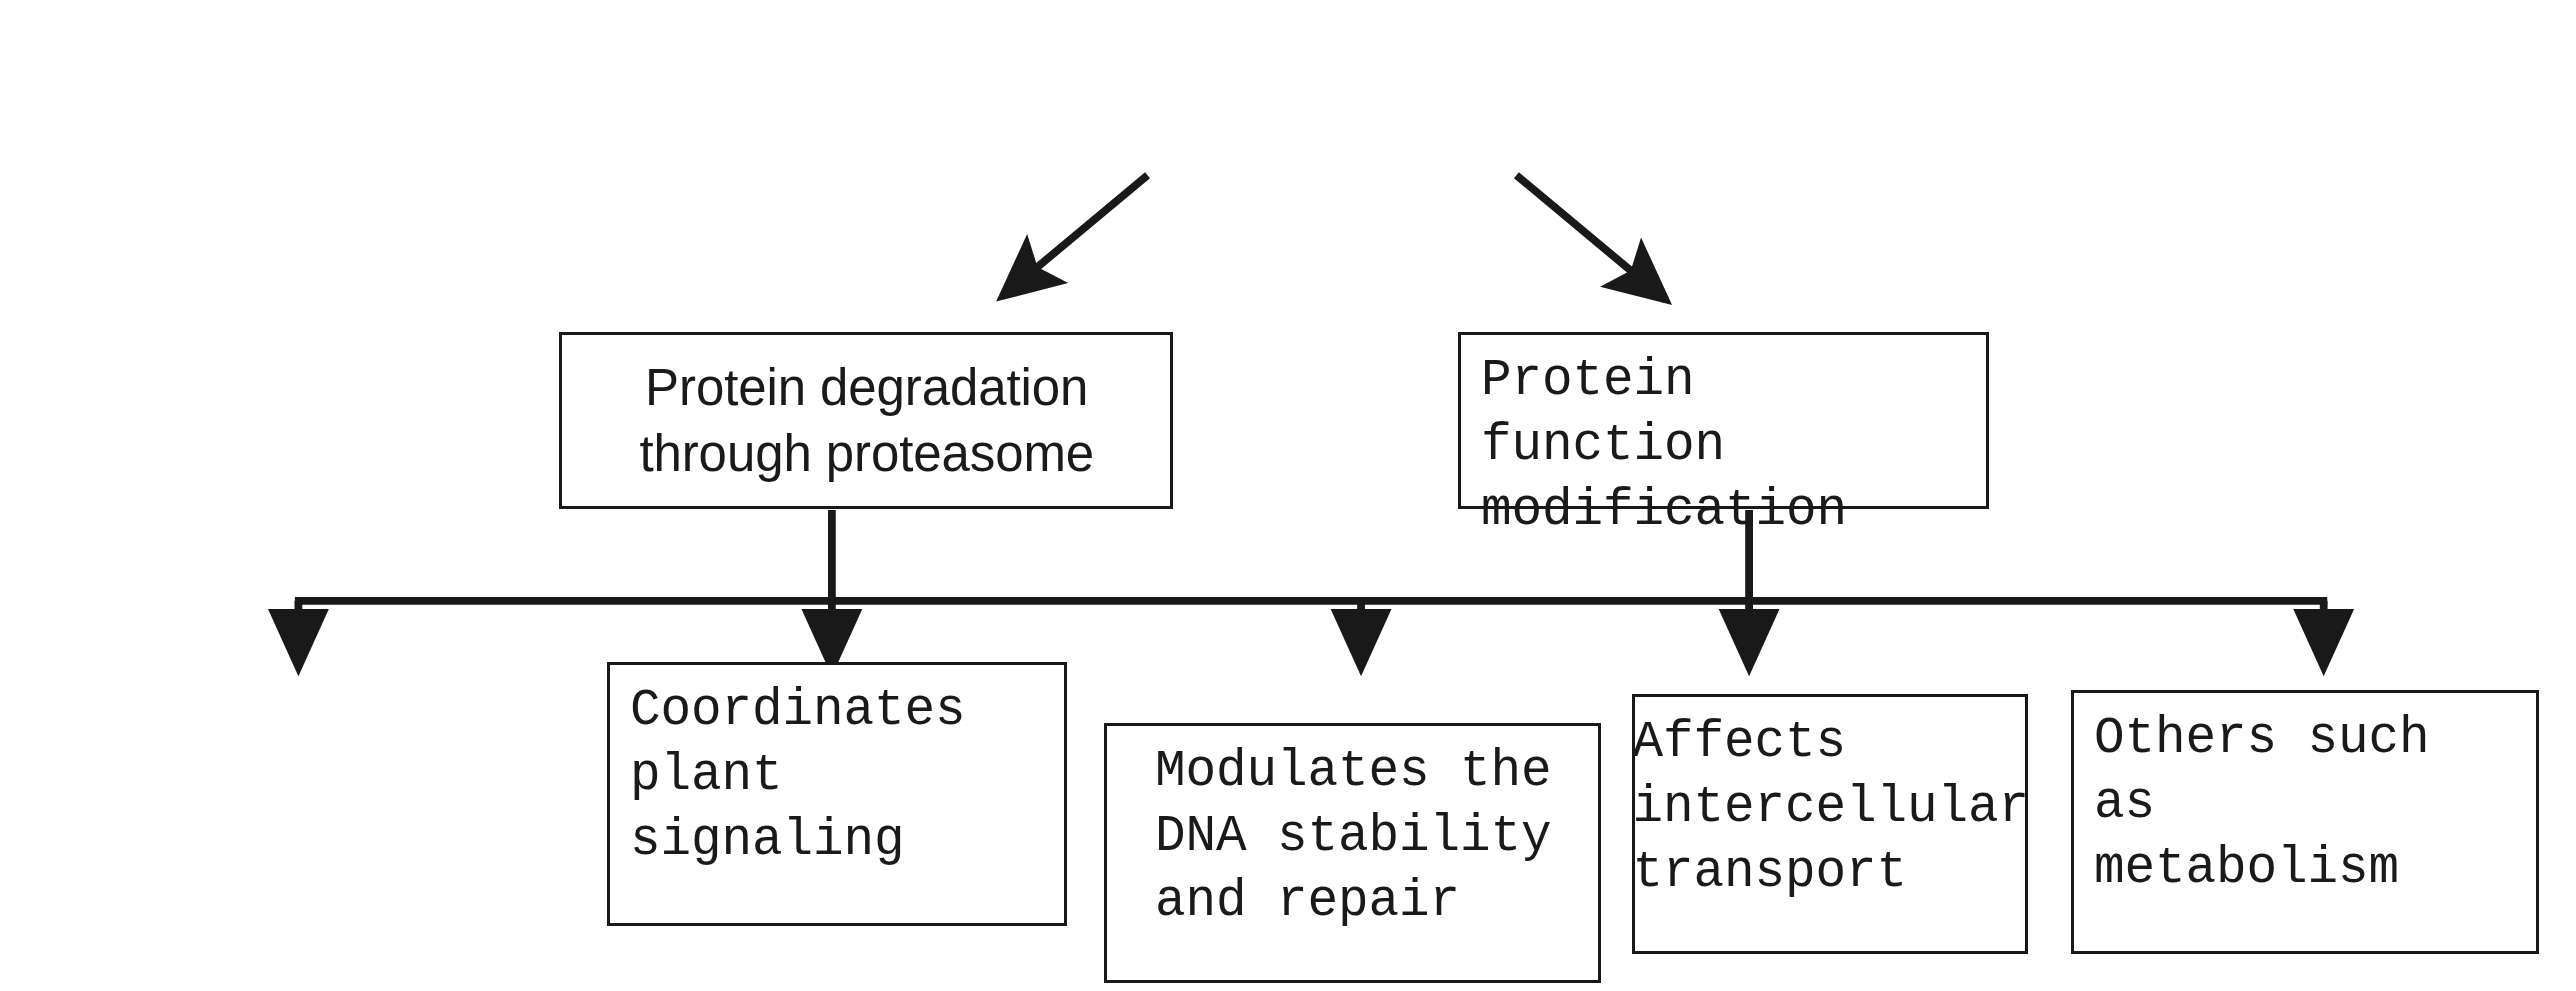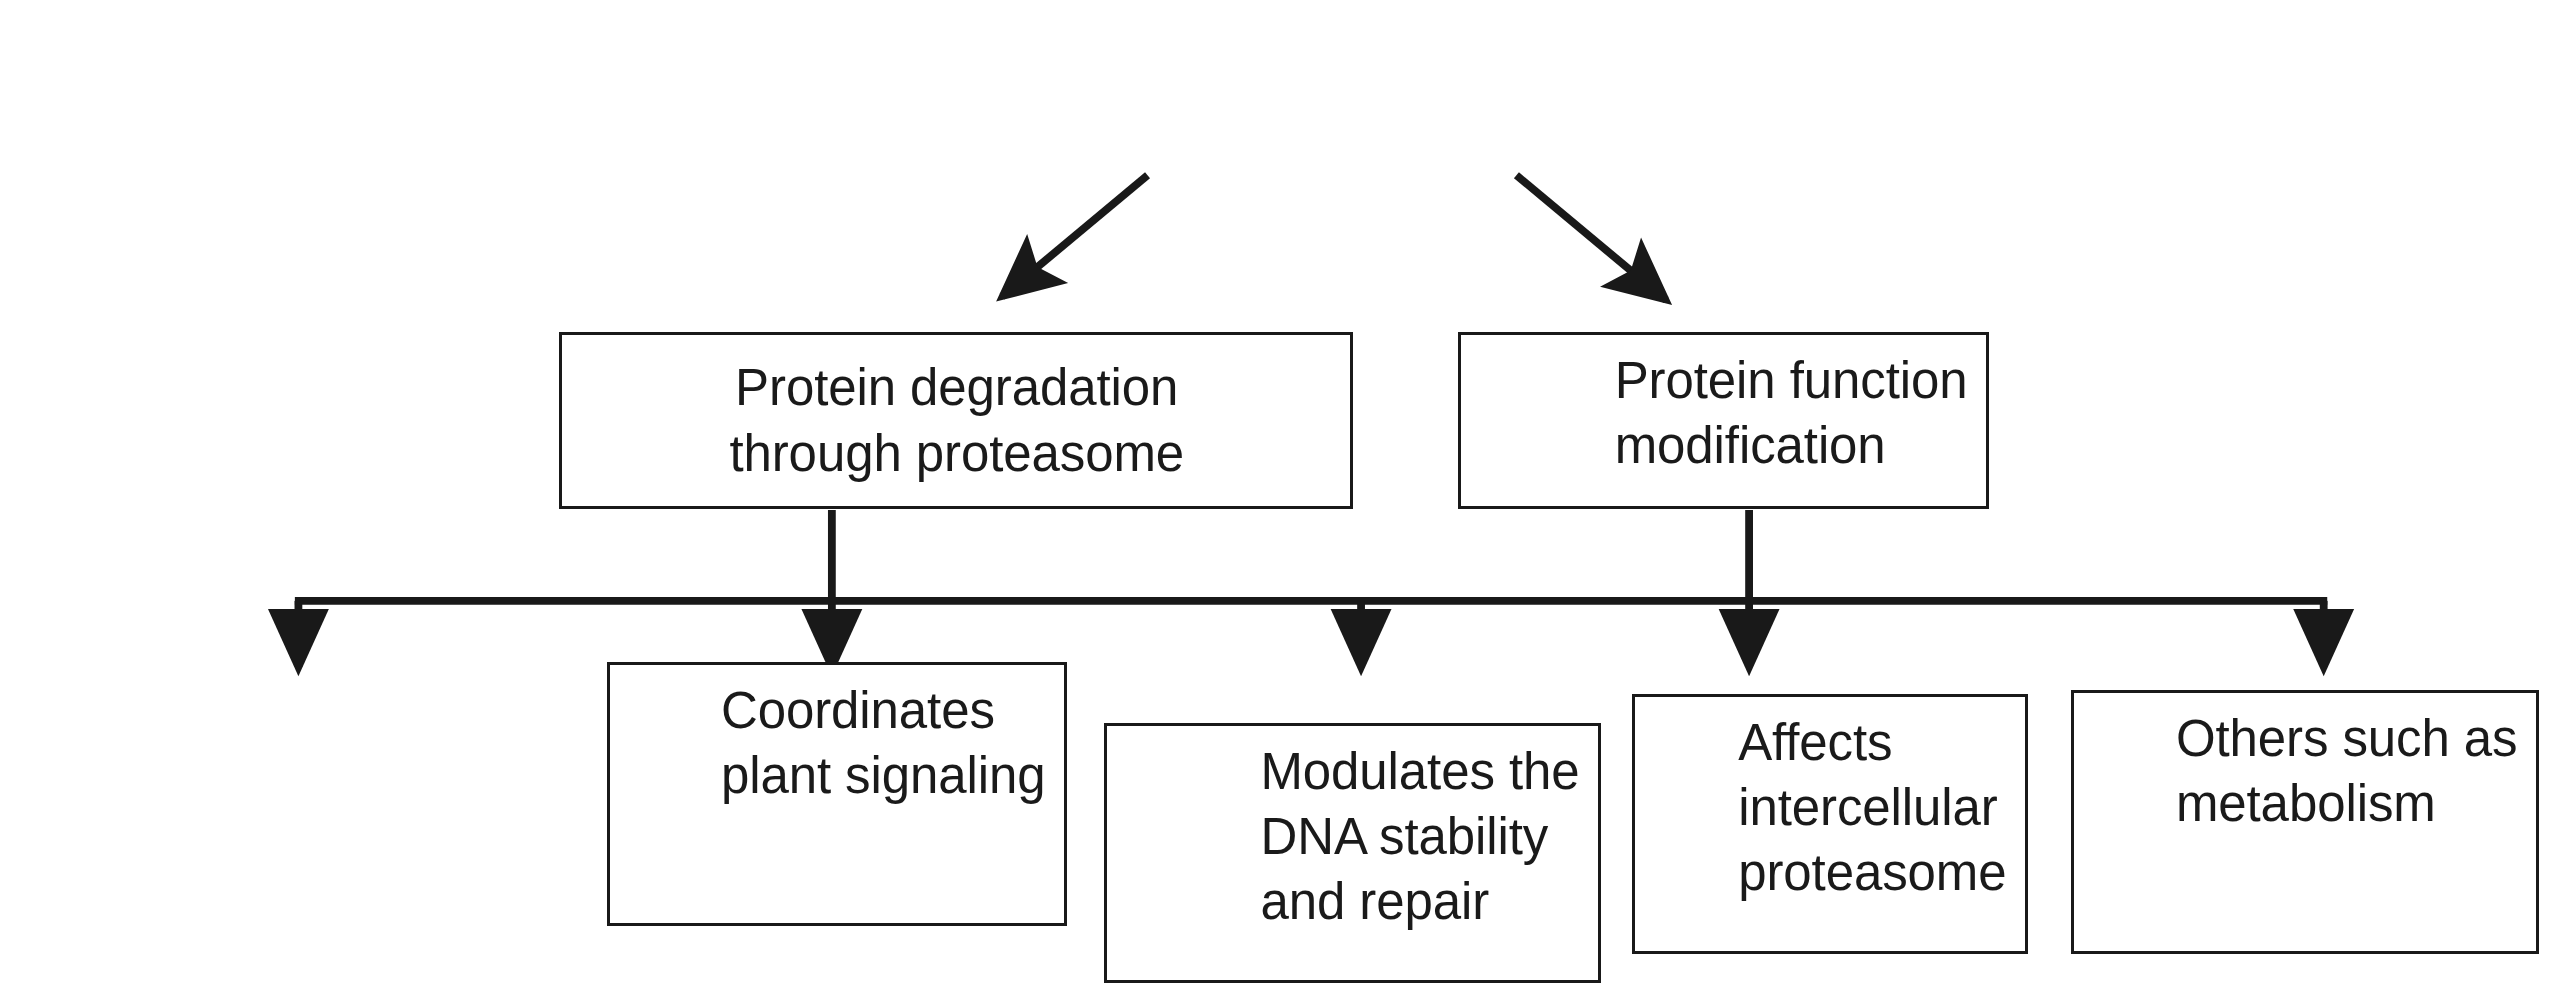--- a/index.html
+++ b/index.html
@@ -39,32 +39,33 @@
     padding: 12.8px 18.5px 12.8px 20px;
     white-space: pre-line;
   }
   .node.center {
     align-items: center;
     justify-content: center;
     text-align: center;
   }
   .node.topleft {
     align-items: flex-start;
-    justify-content: flex-end;
+    justify-content: center;
     text-align: left;
+    font-family: Liberation Mono, monospace;
   }
   .node-text {
     display: block;
   }
 
   
   #node-root { left: 1004px; top: 48px; width: 623px; height: 99px; }
 
   
-  #node-degradation { left: 559px; top: 332px; width: 794px; height: 177px; }
+  #node-degradation { left: 559px; top: 332px; width: 614px; height: 177px; }
   #node-function    { left: 1458px; top: 332px; width: 531px; height: 177px; }
 
   
   #node-leaf-0 { left: 31px;   top: 694px; width: 531px;  height: 260px; }
   #node-leaf-1 { left: 607px;  top: 662px; width: 460px;  height: 264px; }
   #node-leaf-2 { left: 1104px; top: 694px; width: 497px;  height: 260px; margin-top: 29px; }
   #node-leaf-3 { left: 1632px; top: 694px; width: 396px;  height: 260px; }
   #node-leaf-4 { left: 2071px; top: 690px; width: 468px;  height: 264px; }
 </style>
 </head>
@@ -114,21 +115,21 @@
 plant signaling</span>
   </div>
   <div class="node topleft" id="node-leaf-2">
     <span class="node-text">Modulates the
 DNA stability
 and repair</span>
   </div>
   <div class="node topleft" id="node-leaf-3">
     <span class="node-text">Affects
 intercellular
-proteasome</span>
+transport</span>
   </div>
   <div class="node topleft" id="node-leaf-4">
     <span class="node-text">Others such as
 metabolism</span>
   </div>
 
 </div>
 
 
 </body></html>

